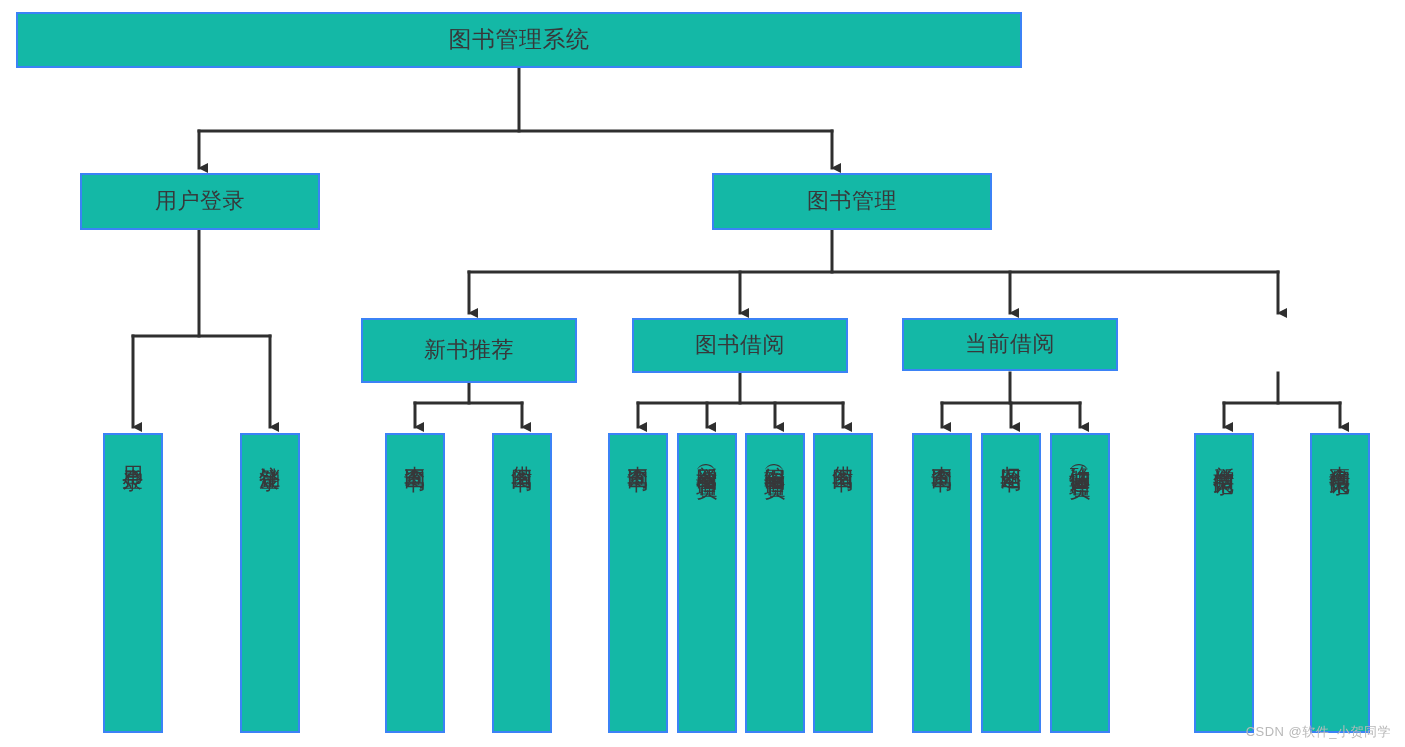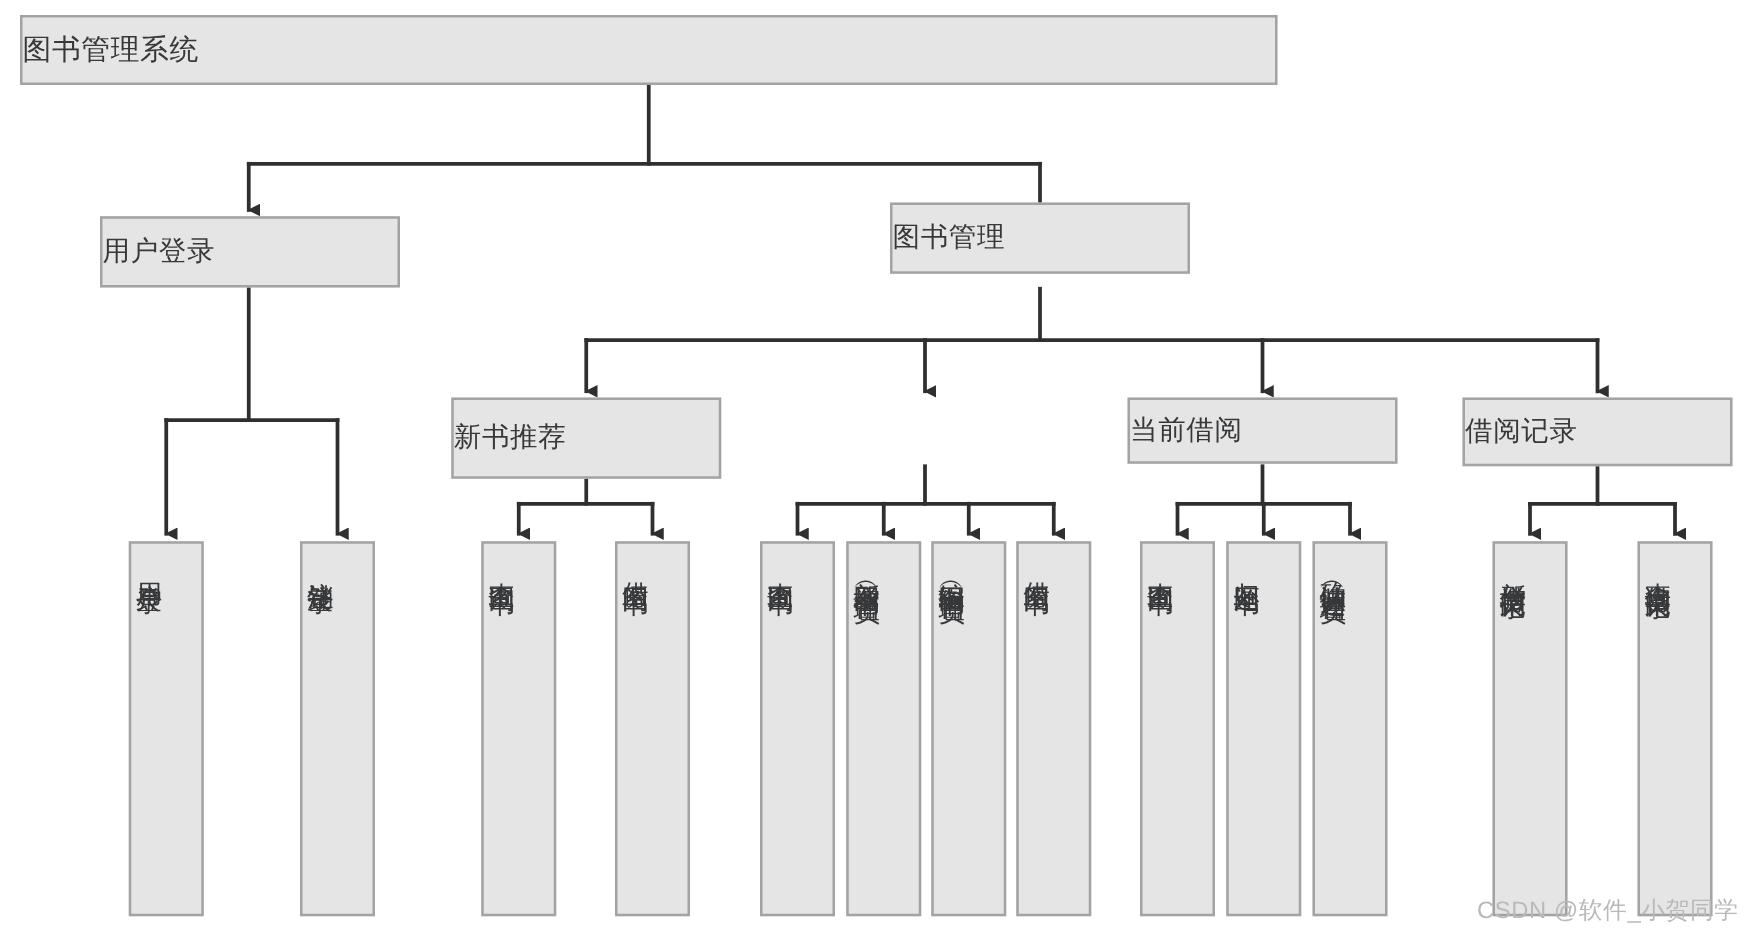--- a/index.html
+++ b/index.html
@@ -10,24 +10,25 @@
     font-family:"Liberation Sans","DejaVu Sans",sans-serif;
     overflow:hidden;
     position:relative;
   }
   #diagram-root{position:absolute;left:0;top:0;width:1405px;height:747px;}
   svg#wires{position:absolute;left:0;top:0;width:1405px;height:747px;pointer-events:none;}
 
   .node{
     position:absolute;
     box-sizing:border-box;
-    background:#e5e5e5;
-    border:2px solid #a3a3a3;
+    background:#14b8a6;
+    border:2px solid #3b82f6;
     display:flex;
     align-items:center;
+    justify-content:center;
     color:#37383a;
     z-index:2;
   }
   .node .label{
     display:block;
     text-align:center;
     line-height:1.12;
     color:#37383a;
     letter-spacing:0.5px;
   }
@@ -44,21 +45,21 @@
     text-orientation:upright;
     font-size:21px;
     line-height:1.30;
     letter-spacing:2px;
     white-space:nowrap;
   }
   .watermark{
     position:absolute;
     right:14px;
     bottom:6px;
-    font-size:19px;
+    font-size:13px;
     color:#b9b9b9;
     z-index:5;
     white-space:nowrap;
     letter-spacing:0.5px;
   }
 </style>
 </head>
 <body>
 
 <div id="diagram-root">
@@ -114,36 +115,36 @@
   </svg>
 
   <div class="node h root" style="left:16px;top:12px;width:1006px;height:56px;">
     <span class="label">图书管理系统</span>
   </div>
 
   <div class="node h" style="left:80px;top:173px;width:240px;height:57px;">
     <span class="label">用户登录</span>
   </div>
 
-  <div class="node h" style="left:712px;top:162px;width:240px;height:57px;">
+  <div class="node h" style="left:712px;top:173px;width:280px;height:57px;">
     <span class="label">图书管理</span>
   </div>
 
   <div class="node h" style="left:361px;top:318px;width:216px;height:65px;">
     <span class="label">新书推荐</span>
   </div>
 
+  <div class="node h" style="left:632px;top:318px;width:216px;height:55px;">
+    <span class="label">图书借阅</span>
+  </div>
 
   <div class="node h" style="left:902px;top:318px;width:216px;height:53px;">
     <span class="label">当前借阅</span>
   </div>
 
-  <div class="node h" style="left:1170px;top:318px;width:216px;height:55px;">
-    <span class="label">借阅记录</span>
-  </div>
 
   <div class="node v" style="left:103px;top:433px;width:60px;height:300px;">
     <span class="label">用户登录</span>
   </div>
   <div class="node v" style="left:240px;top:433px;width:60px;height:300px;">
     <span class="label">注销登录</span>
   </div>
 
   <div class="node v" style="left:385px;top:433px;width:60px;height:300px;">
     <span class="label">查询图书</span>

